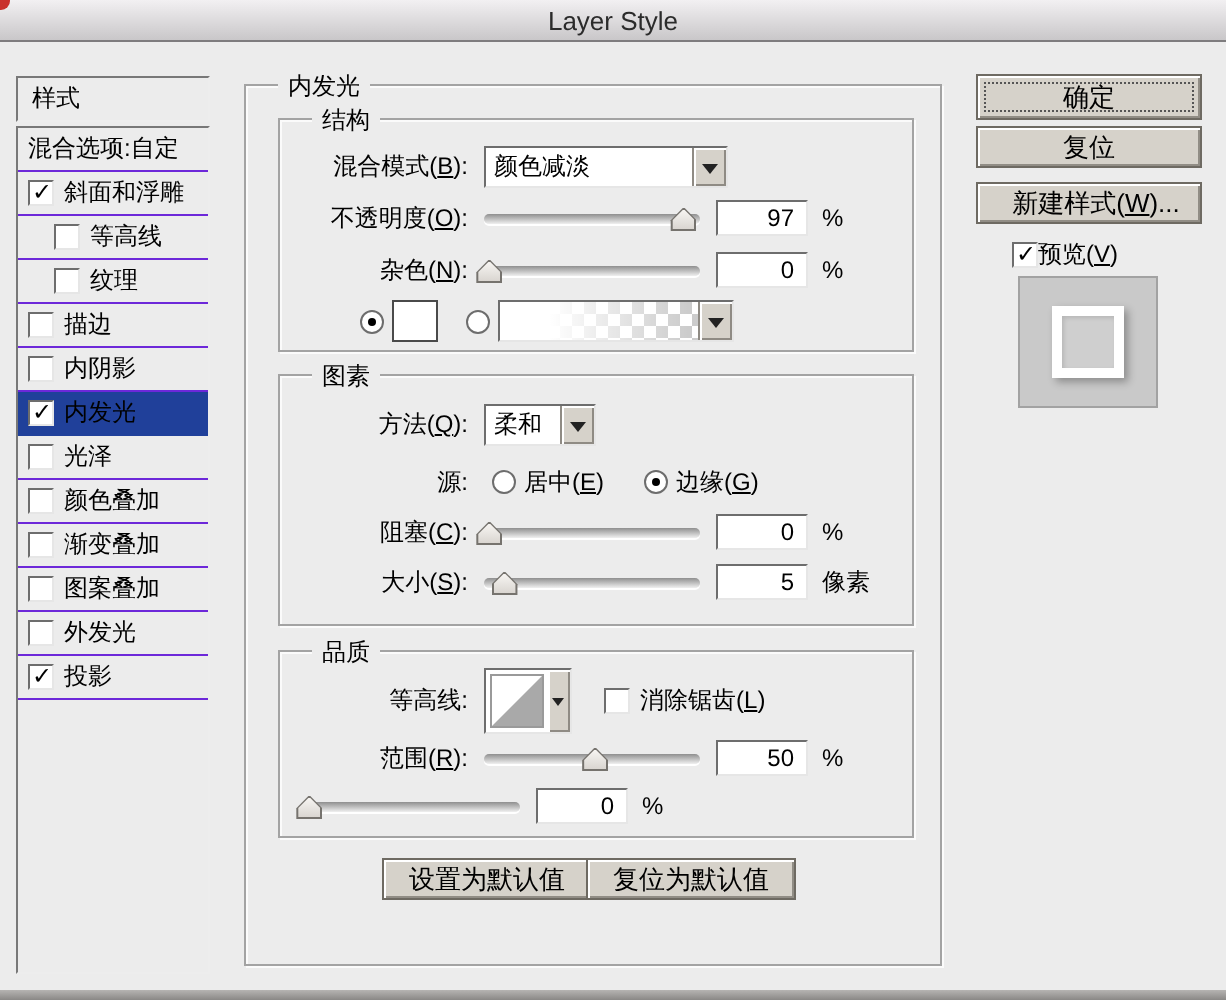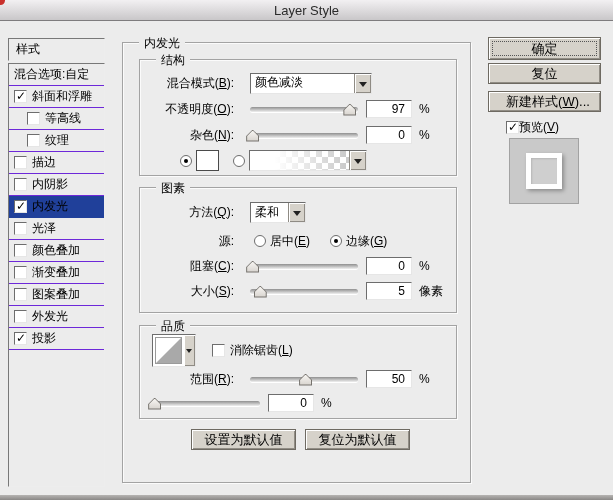--- a/index.html
+++ b/index.html
@@ -29,21 +29,21 @@
   .styles-list { position:absolute; left:8px; top:63px; width:97px; height:424px; overflow:hidden; }
   .style-item { display:flex; align-items:center; height:22px; padding-left:5px; gap:5px; border-bottom:1px solid #6d28d9; white-space:nowrap; }
   .style-item.indent { padding-left:18px; }
   .style-item.selected { background:#20409a; border-bottom-color:#20409a; }
 
   
   .group { position:absolute; border:1px solid #a3a3a3; box-shadow:inset 1px 1px 0 #fbfbfb, 1px 1px 0 #fbfbfb; }
   .group-label { position:absolute; top:-8px; left:16px; background:#ececec; padding:0 5px; white-space:nowrap; }
 
   .row { position:absolute; display:flex; align-items:center; }
-  .flabel { width:86px; text-align:right; margin-right:12px; white-space:nowrap; flex:none; }
+  .flabel { width:86px; text-align:right; margin-right:4px; white-space:nowrap; flex:none; }
   .unit { margin-left:7px; white-space:nowrap; }
 
   
   .slider { position:relative; width:108px; height:15px; flex:none; margin-left:4px; }
   .slider .track { position:absolute; left:0; right:0; top:5px; height:5px; border-radius:3px;
     background:linear-gradient(#8f8f8f,#f0f0f0); box-shadow:0 1px 0 #fff; }
   .slider .thumb { position:absolute; top:2px; width:13px; height:12px; margin-left:-6px;
     clip-path:polygon(50% 0,100% 55%,100% 100%,0 100%,0 55%); background:#76736e; }
   .slider .thumb::before { content:""; position:absolute; left:1px; top:1px; right:1px; bottom:1px;
     clip-path:polygon(50% 0,100% 55%,100% 100%,0 100%,0 55%);
@@ -154,21 +154,21 @@
     </div>
 
   <div class="group" style="left:122px; top:42px; width:349px; height:441px;">
     <span class="group-label">内发光</span>
 
     <div class="group" style="left:16px; top:16px; width:318px; height:117px;">
       <span class="group-label">结构</span>
 
       <div class="row" style="left:8px; top:13px; height:21px; width:300px;">
         <span class="flabel mn">混合模式(<u>B</u>):</span>
-        <div class="dropdown" style="width:122px;font-family:Liberation Mono, monospace;">
+        <div class="dropdown" style="width:122px;">
           <span class="dd-text">颜色减淡</span>
           <span class="dd-btn"></span>
         </div>
       </div>
 
       <div class="row" style="left:8px; top:40px; height:18px; width:300px;">
         <span class="flabel mn">不透明度(<u>O</u>):</span>
         <div class="slider">
           <div class="track"></div>
           <div class="thumb" style="left: 92%;"></div>
@@ -235,20 +235,21 @@
         </div>
         <input class="valbox" value="5" style="">
         <span class="unit">像素</span>
       </div>
     </div>
 
     <div class="group" style="left:16px; top:282px; width:318px; height:94px;">
       <span class="group-label">品质</span>
 
       <div class="row" style="left:8px; top:8px; height:33px; width:300px;">
+        <span class="flabel">等高线:</span>
         <div class="contour">
           <span class="contour-thumb">
               <span class="contour-tri"></span>
             </span>
           <span class="contour-arrow"></span>
         </div>
         <span class="checkbox" style="margin-left:16px;"></span>
         <span class="mn" style="margin-left:5px;">消除锯齿(<u>L</u>)</span>
       </div>
 
@@ -266,21 +267,21 @@
         <div class="slider">
           <div class="track"></div>
           <div class="thumb" style="left: 2%;"></div>
         </div>
         <input class="valbox" value="0" style="">
         <span class="unit">%</span>
       </div>
     </div>
 
     <button class="btn" style="left:68px; top:386px; width:105px; height:21px;">设置为默认值</button>
-    <button class="btn" style="left:182px; top:386px; width:105px; height:21px;">复位为默认值</button>
+    <button class="btn" style="left:170px; top:386px; width:105px; height:21px;">复位为默认值</button>
   </div>
 
   <button class="btn default" style="left:488px; top:37px; width:113px; height:23px;">确定</button>
   <button class="btn" style="left:488px; top:63px; width:113px; height:21px;text-align:center;">复位</button>
   <button class="btn mn" style="left:488px; top:91px; width:113px; height:21px;padding-left:7px;">新建样式(<u>W</u>)...</button>
 
   <div class="preview-check">
     <span class="checkbox checked"></span>
     <span class="mn">预览(<u>V</u>)</span>
   </div>

